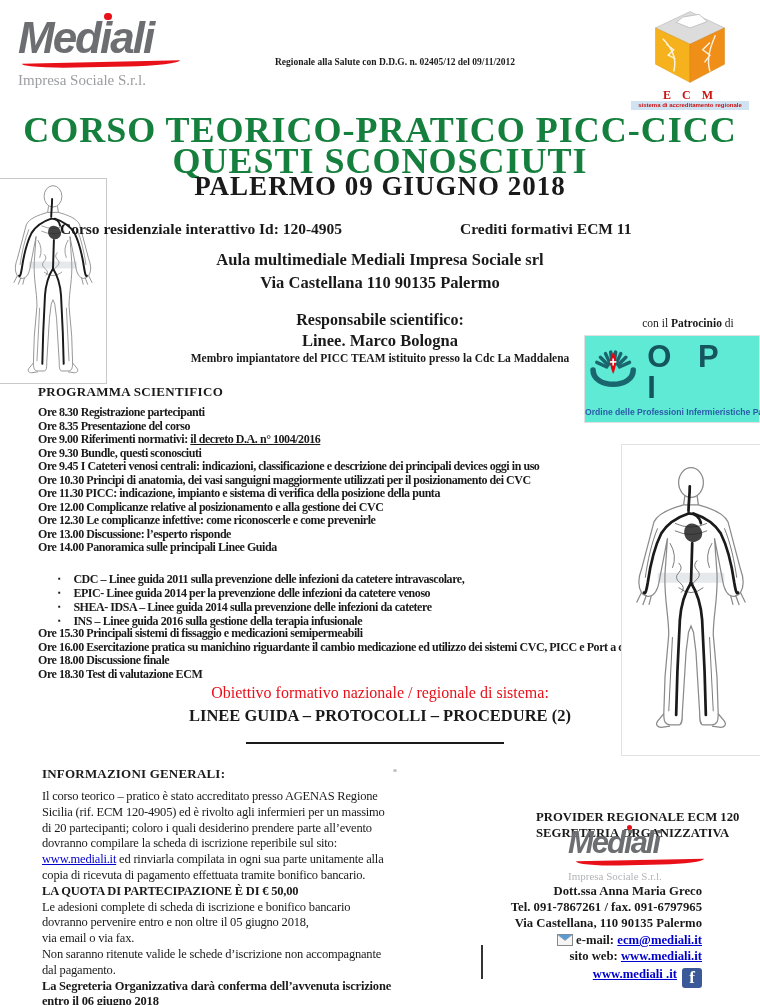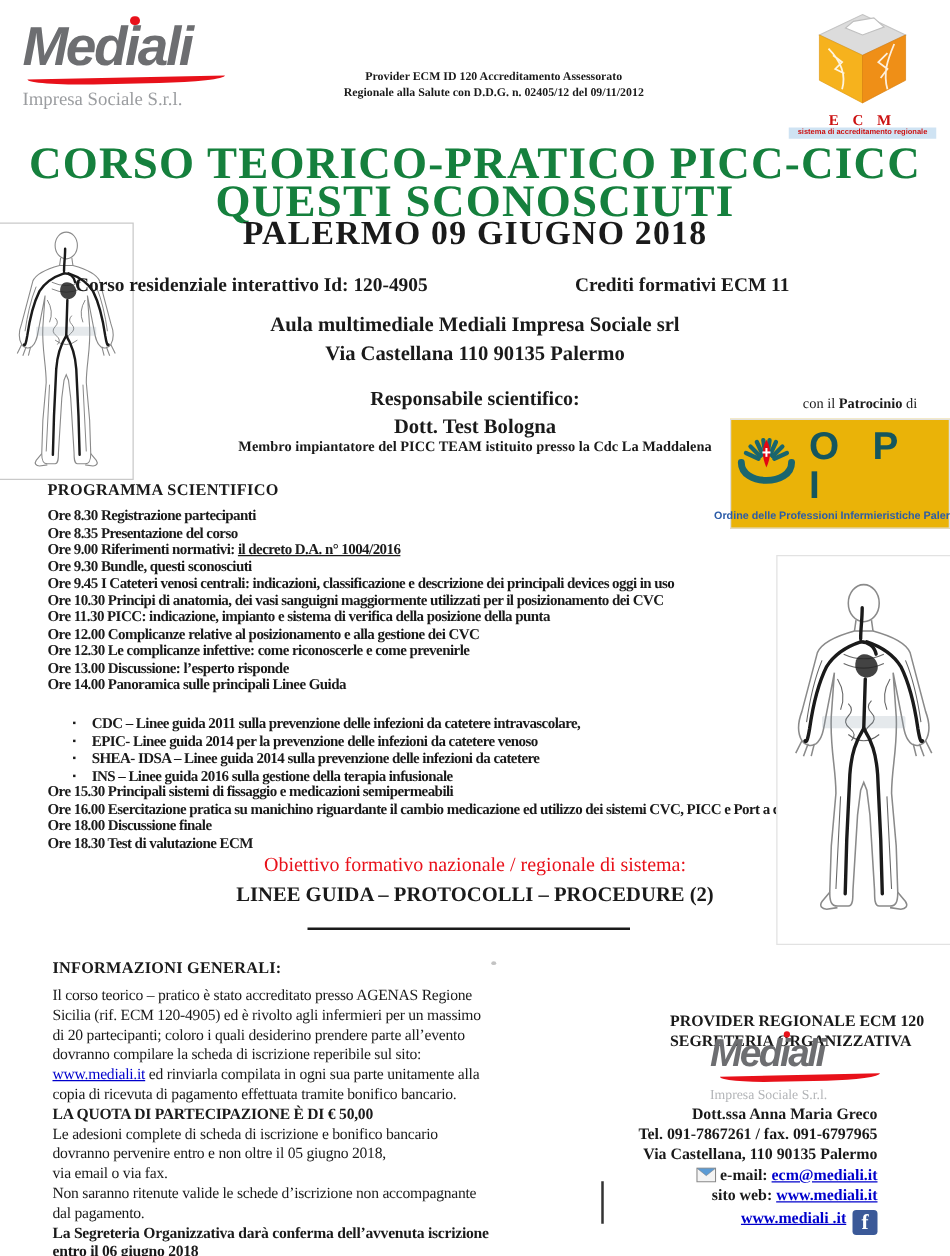--- a/index.html
+++ b/index.html
@@ -39,22 +39,22 @@
   .ecm-strip{background:#cfe3f3;color:#cc1111;font-family:"Liberation Sans",sans-serif;
              font-size:6px;line-height:9px;font-weight:bold;}
 
   
   .title-red{font-size:36px;letter-spacing:1px;font-weight:bold;color:#15803d;}
   .title-blk{font-size:27px;letter-spacing:1px;font-weight:bold;color:#1a1a1a;}
 
   .body-box{border:1px solid #c9c9c9;background:#fff;display:flex;align-items:center;justify-content:center;}
 
   
-  .opi-box{border:1px solid #e0e0e0;background:#eab308;display:flex;flex-direction:column;
-           align-items:center;justify-content:center;}
+  .opi-box{border:1px solid #e0e0e0;background:#5eead4;display:flex;flex-direction:column;
+           justify-content:center;}
   .opi-row{display:flex;align-items:center;gap:6px;}
   .opi-word{font-family:"Liberation Sans",sans-serif;font-weight:bold;color:#15565e;
             font-size:31px;letter-spacing:9px;line-height:1;}
   .opi-sub{font-family:"Liberation Sans",sans-serif;font-weight:bold;color:#2b5ca8;
            font-size:8.6px;margin-top:4px;white-space:nowrap;}
 
   
   .prog-head{font-size:13px;font-weight:bold;letter-spacing:0.3px;}
   .prog-lines{font-size:12px;font-weight:bold;line-height:13.5px;letter-spacing:-0.45px;white-space:nowrap;}
   .prog-lines div{white-space:nowrap;}
@@ -119,21 +119,20 @@
     </defs>
   </svg>
 
   <div class="abs mediali-logo mediali-lg" style="left:18px;top:16px;width:170px;">
     <div class="m-word"><span>Med</span><span class="m-i"><span>i</span></span><span>ali</span></div>
     <div class="m-swoosh"></div>
     <div class="m-sub">Impresa Sociale S.r.l.</div>
   </div>
 
   <div class="abs prov-note" style="left:230px;top:56px;width:330px;">
-    <div>Provider ECM ID 120 Accreditamento Assessorato</div>
     <div>Regionale alla Salute con D.D.G. n. 02405/12 del 09/11/2012</div>
   </div>
 
   <div class="abs ecm-box" style="left:631px;top:8px;">
     <svg width="96" height="78" viewBox="0 0 96 86">
       <polygon points="48,4 86,22 48,40 10,22" fill="#dcdcdc" stroke="#c4c4c4" stroke-width="1"></polygon>
       <polygon points="40,10 58,7 67,15 48,22 33,16" fill="#ffffff" stroke="#bfbfbf" stroke-width="1"></polygon>
       <polygon points="10,22 48,40 48,82 10,62" fill="#f6b21d" stroke="#e09a10" stroke-width="0.6"></polygon>
       <polygon points="86,22 48,40 48,82 86,62" fill="#ef8f17" stroke="#d87f0d" stroke-width="0.6"></polygon>
       <path d="M18,34 C28,44 34,56 30,70 M22,40 l8,6 -6,6 8,4" stroke="#fff" stroke-width="1.6" fill="none" opacity="0.85"></path>
@@ -153,21 +152,21 @@
       </svg>
   </div>
 
   <div class="abs b" style="left:60px;top:220px;font-size:15.5px;">Corso residenziale interattivo Id: 120-4905</div>
   <div class="abs b" style="left:460px;top:220px;font-size:15.5px;">Crediti formativi ECM 11</div>
 
   <div class="abs center b" style="top:250px;font-size:16.5px;">Aula multimediale Mediali Impresa Sociale srl</div>
   <div class="abs center b" style="top:273px;font-size:16.5px;">Via Castellana 110 90135 Palermo</div>
 
   <div class="abs center b" style="top:311px;font-size:16px;">Responsabile scientifico:</div>
-  <div class="abs center b" style="top:331px;font-size:16.5px;">Dott. Test Bologna</div>
+  <div class="abs center b" style="top:331px;font-size:16.5px;">Linee. Marco Bologna</div>
   <div class="abs center b" style="top:352px;font-size:11.5px;">Membro impiantatore del PICC TEAM istituito presso la Cdc La Maddalena</div>
 
   <div class="abs" style="left:616px;top:317px;width:144px;text-align:center;font-size:11.5px;"><span>con il </span><span class="b">Patrocinio</span><span> di</span></div>
 
   <div class="abs opi-box" style="left:584px;top:335px;width:174px;height:86px;">
     <div class="opi-row">
       <svg width="58" height="46" viewBox="0 0 56 44">
         <g stroke="#1a666e" stroke-width="3.4" stroke-linecap="round">
           <line x1="21.7" y1="17" x2="11.7" y2="12.4"></line>
           <line x1="23" y1="15" x2="15.3" y2="7.3"></line>

